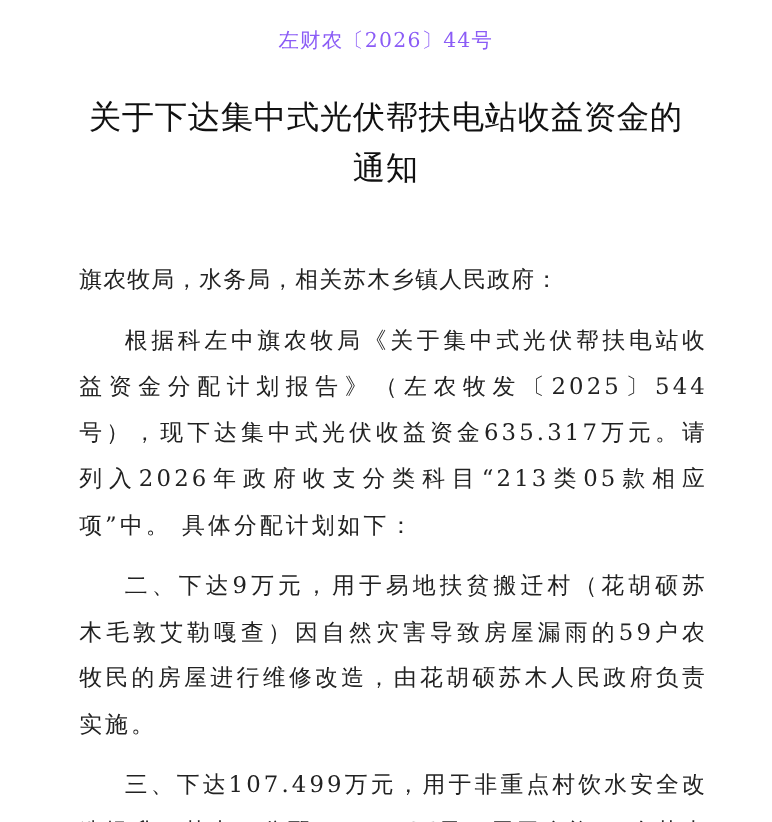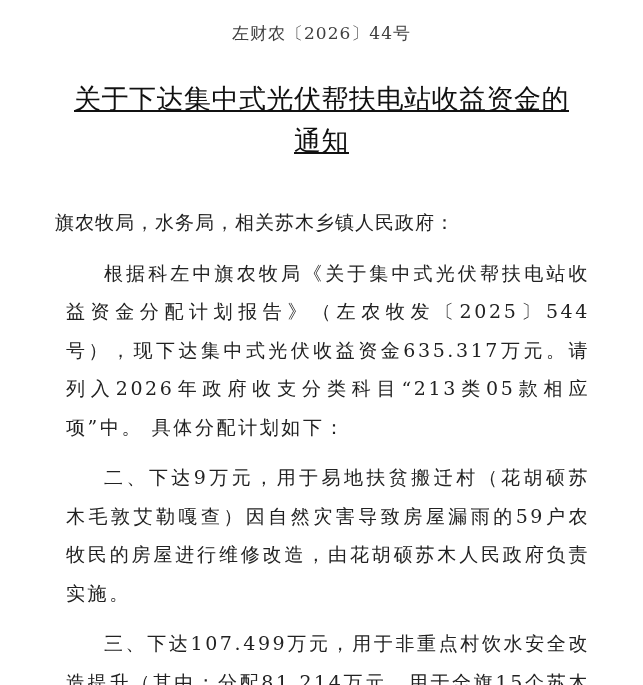--- a/index.html
+++ b/index.html
@@ -4,34 +4,33 @@
 <style>
   html, body { margin: 0; padding: 0; }
   body {
     width: 643px; height: 685px; overflow: hidden;
     background: #ffffff; color: #1a1a1a;
     font-family: "DejaVu Serif", "Liberation Serif", serif;
     position: relative;
   }
   .doc-number {
     position: absolute; top: 22px; left: 0; width: 643px;
-    text-align: center; font-size: 17px; letter-spacing: 1px; color: #404040;
+    text-align: center; font-size: 17px; letter-spacing: 1px; color: #8b5cf6;
   }
   .title {
     position: absolute; top: 78px; left: 0; width: 643px;
     text-align: center; font-size: 27px; line-height: 42px; color: #111;
     letter-spacing: 0.5px;
-    text-decoration: underline;
   }
   .body {
     position: absolute; top: 202px; left: 54px; width: 548px;
     font-size: 19px; line-height: 38.5px; color: #222;
     text-align: justify; letter-spacing: 2.6px;
   }
-  .salutation { margin: 1px; letter-spacing: 1px; }
+  .salutation { margin: 12px; letter-spacing: 1px; }
   .para { margin: 12px; text-indent: 2em; }
 </style>
 </head>
 <body>
 
 <div class="doc-number">左财农〔2026〕44号</div>
 
 <div class="title">
   <div>关于下达集中式光伏帮扶电站收益资金的</div>
   <div>通知</div>

